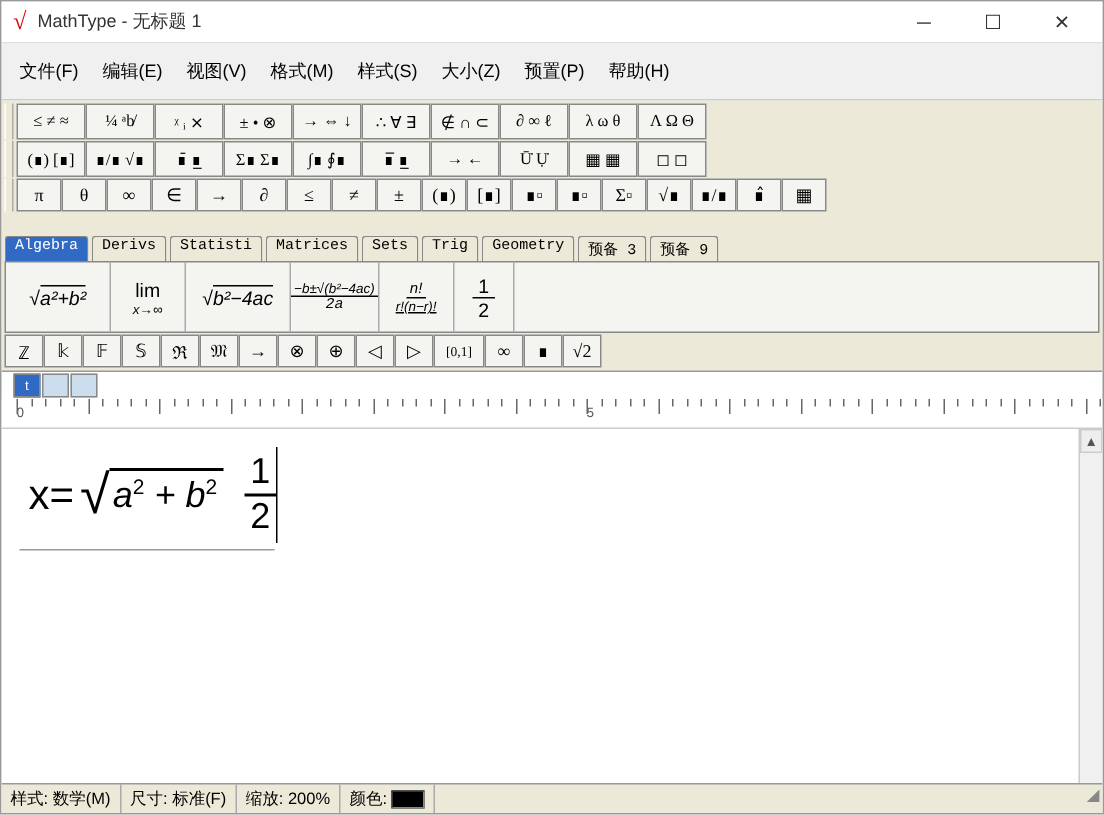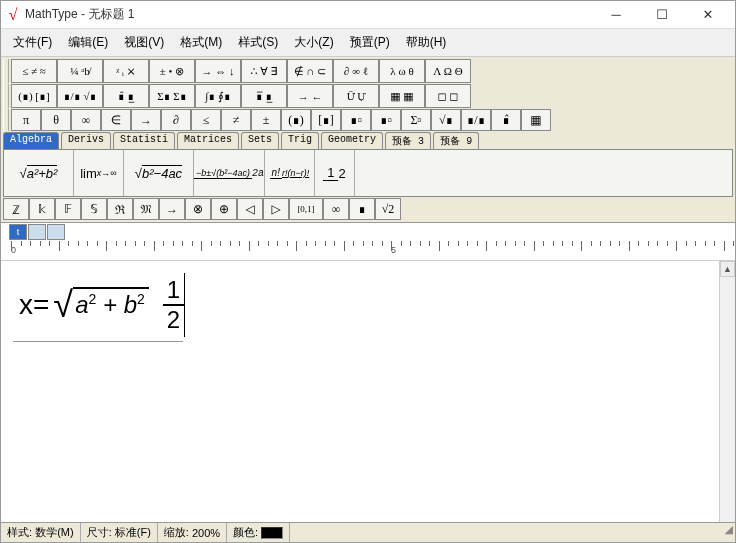--- a/index.html
+++ b/index.html
@@ -6,39 +6,39 @@
 body { background: #fff; width: 736px; height: 543px; overflow: hidden; border: 1px solid #999; position: relative; }
 
 
 .titlebar { height: 28px; background: #fff; display: flex; align-items: center; padding: 0 4px; border-bottom: 1px solid #ddd; }
 .titlebar .logo { width: 16px; height: 16px; display: flex; align-items: center; justify-content: center; color: #d00; font-weight: bold; font-style: italic; font-family: Georgia, serif; margin-right: 4px; }
 .titlebar .title { font-size: 12px; color: #333; flex: 1; }
 .winbtns { display: flex; }
 .winbtn { width: 46px; height: 28px; display: flex; align-items: center; justify-content: center; font-size: 13px; color: #333; }
 
 
-.menubar { height: 28px; background: #f0f0f0; display: flex; align-items: center; padding: 0 4px; font-size: 12px; border-bottom: 1px solid #ccc; }
+.menubar { height: 38px; background: #f0f0f0; display: flex; align-items: center; padding: 0 4px; font-size: 12px; border-bottom: 1px solid #ccc; }
 .menuitem { padding: 0 8px; cursor: default; }
 
 
 .toolbars { background: #ece9d8; padding: 2px; border-bottom: 1px solid #999; }
 .palette-row { display: flex; gap: 0; margin-bottom: 1px; }
 .grip { width: 6px; background: #ece9d8; border-left: 1px solid #fff; border-right: 1px solid #aaa; margin-right: 2px; }
 .pbtn { border: 1px solid #888; background: #f4f4f0; display: flex; align-items: center; justify-content: center; font-size: 11px; font-family: "Times New Roman", serif; cursor: default; height: 24px; min-width: 46px; position: relative; }
 .pbtn.sm { height: 22px; min-width: 30px; font-size: 12px; }
 
 
-.tabrow { display: flex; margin-top: 1px; }
+.tabrow { display: flex; margin-top: 16px; }
 .ttab { font-size: 10px; padding: 1px 6px; background: #ece9d8; border: 1px solid #888; border-bottom: none; border-radius: 3px 3px 0 0; margin-right: 2px; font-family: "Courier New", monospace; }
 .ttab.active { background: #316ac5; color: #fff; }
 
 
 .tpl-row { display: flex; border: 1px solid #888; background: #f4f4f0; }
 .tplbtn { height: 46px; min-width: 70px; border-right: 1px solid #aaa; display: flex; align-items: center; justify-content: center; font-family: "Times New Roman", serif; font-size: 13px; font-style: italic; }
-.tplbtn.nar { min-width: 50px; flex-direction: row; }
+.tplbtn.nar { min-width: 50px; flex-direction: column; }
 
 
 .sym-row { display: flex; margin-top: 1px; }
 .sbtn { width: 26px; height: 22px; border: 1px solid #888; background: #f4f4f0; display: flex; align-items: center; justify-content: center; font-size: 12px; font-family: "Times New Roman", serif; }
 
 
 .mini-row { display: flex; padding-left: 8px; margin: 1px 0; }
 .mini { width: 18px; height: 16px; border: 1px solid #888; background: #cde; margin-right: 1px; font-size: 9px; display:flex;align-items:center;justify-content:center;}
 .mini.sel { background: #316ac5; color:#fff; }
 

